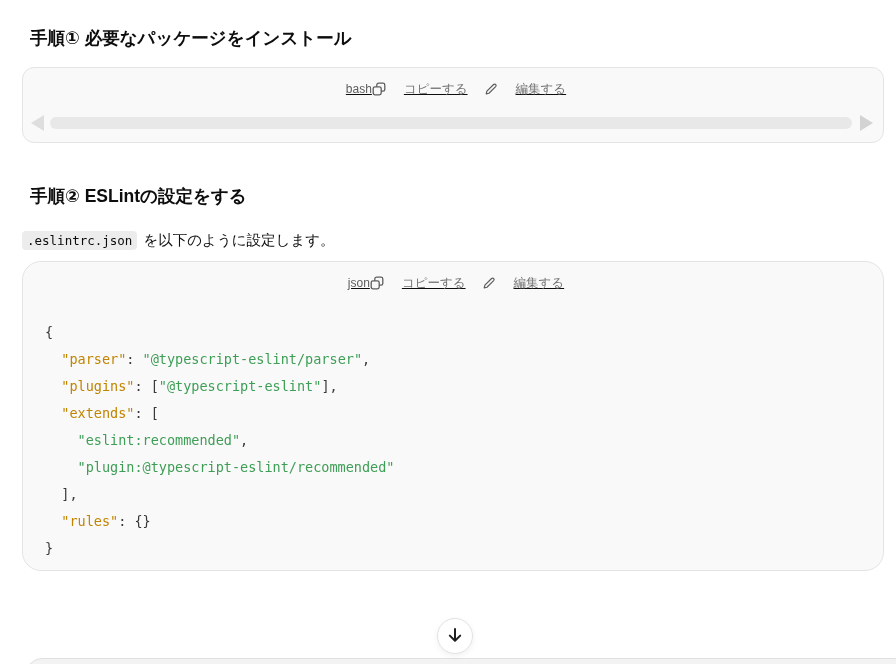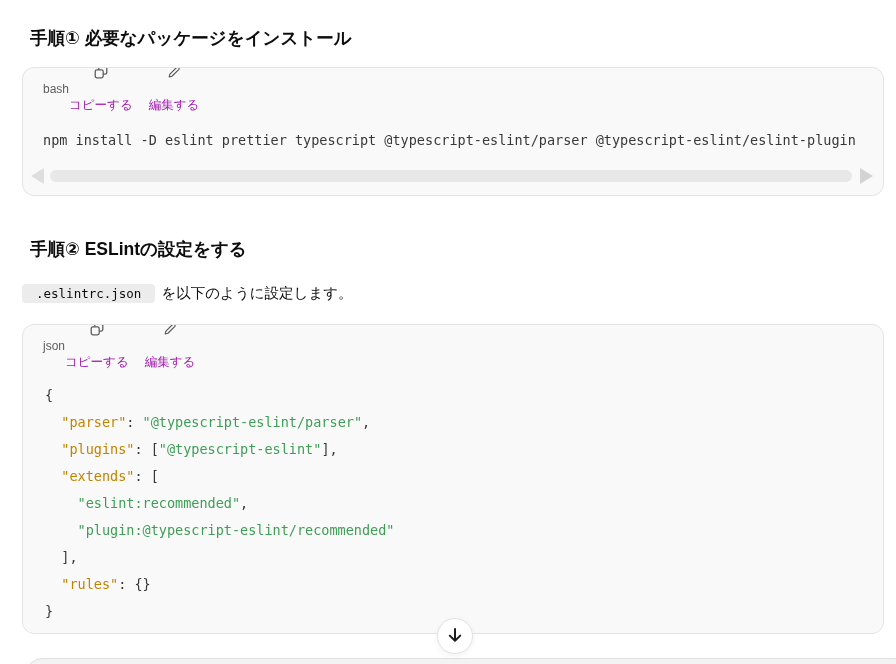--- a/index.html
+++ b/index.html
@@ -19,39 +19,39 @@
   }
   h3.step-heading.second { padding-top: 34px; }
   p.step-paragraph {
     margin: 0; padding-top: 23px;
     font-size: 14.5px; line-height: 20px; color: #0d0d0d;
   }
   p.step-paragraph.second { padding-top: 15px; }
   .inline-code {
     font-family: "DejaVu Sans Mono", "Liberation Mono", monospace;
     font-size: 12.5px; background: #ececec; color: #0d0d0d;
-    padding: 2px 14px; border-radius: 4px; margin-right: 2px;
+    padding: 2px 5px; border-radius: 4px; margin-right: 2px;
   }
 
   .code-block {
     margin-top: 18px;
     border: 1px solid #e4e4e7; border-radius: 12px;
     background: #f9f9f9; position: relative; overflow: hidden;
   }
-  .code-block.second { margin-top: 20px; }
+  .code-block.second { margin-top: 10px; border-radius: 19px; }
   .code-header {
-    display: flex; justify-content: flex-start; align-items: center;
-    padding: 13px 14px 0 20px; height: 29px;
+    display: flex; justify-content: center; align-items: center;
+    padding: 13px 14px 0 20px; height: 29px; text-decoration: underline;
   }
   .lang-label { font-size: 12px; color: #5d5d5d; line-height: 16px; }
   .code-actions { display: flex; align-items: center; gap: 16px; }
   .code-action {
     display: flex; align-items: center; gap: 18px;
     background: none; border: none; padding: 0; cursor: pointer;
-    font-family: inherit; font-size: 12.5px; color: #a21caf; line-height: 16px; flex-direction: column;
+    font-family: inherit; font-size: 12.5px; color: #737373; line-height: 16px;
   }
   .code-action svg { display: block; }
 
   .code-body {
     font-family: "DejaVu Sans Mono", "Liberation Mono", monospace;
     font-size: 13.5px; color: #383838;
     white-space: pre; overflow: hidden;
   }
   .code-body.bash { padding: 33px 20px 0 20px; line-height: 20px; }
   .code-body.json { padding: 28px 22px 8px 22px; line-height: 27px; }
@@ -118,21 +118,20 @@
           <button class="code-action">
             <span>
               <svg width="14" height="14" viewBox="0 0 14 14" fill="none">
                 <path d="M2.2 11.8 L2.9 9.2 L9.6 2.5 A1.45 1.45 0 0 1 11.65 4.55 L4.95 11.25 L2.2 11.8 Z" stroke="#5d5d5d" stroke-width="1.2" stroke-linejoin="round"></path>
               </svg>
             </span>
             <span>編集する</span>
           </button>
         </div>
       </div>
-      <div class="code-body bash"><div class="code-line"><span class="tok-plain">npm install -D eslint prettier typescript @typescript-eslint/parser @typescript-eslint/eslint-plugin</span></div></div>
       <div class="hscroll-row">
         <div class="scroll-arrow-left"></div>
         <div class="hscroll-thumb"></div>
         <div class="scroll-arrow-right"></div>
       </div>
     </div>
 
     <h3 class="step-heading second">手順② ESLintの設定をする</h3>
     <p class="step-paragraph second"><span class="inline-code">.eslintrc.json</span><span> を以下のように設定します。</span></p>
 

